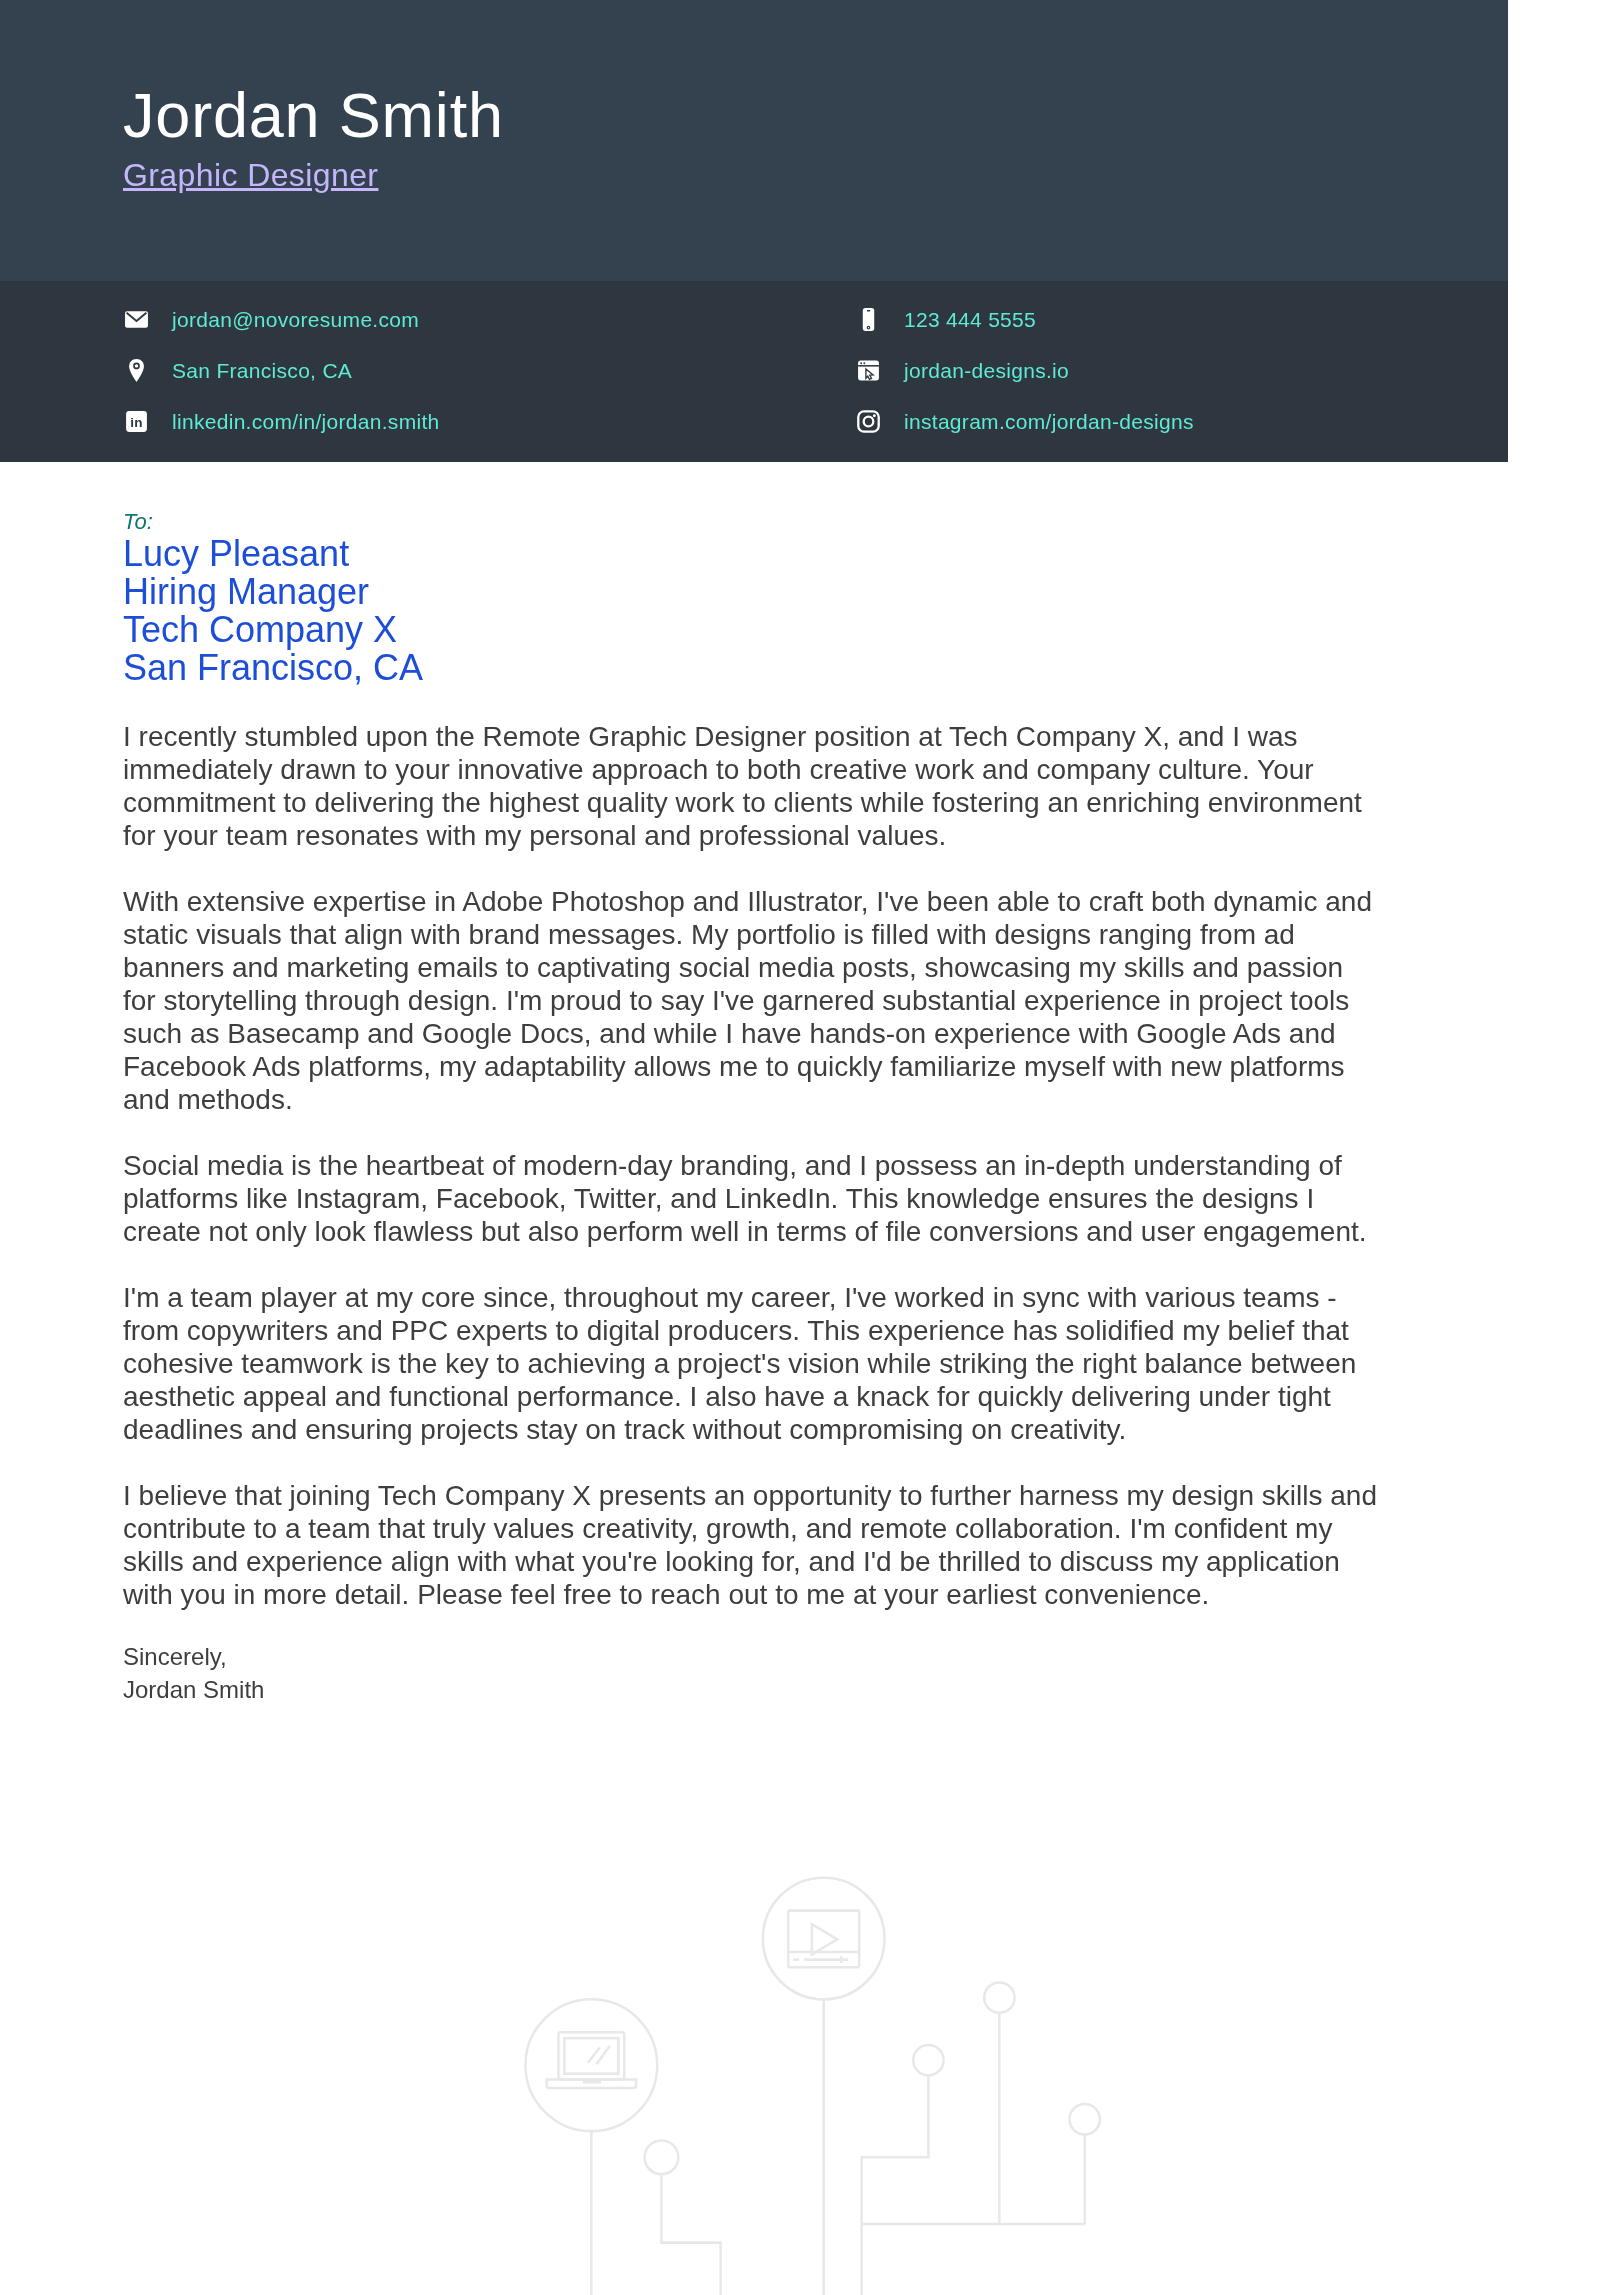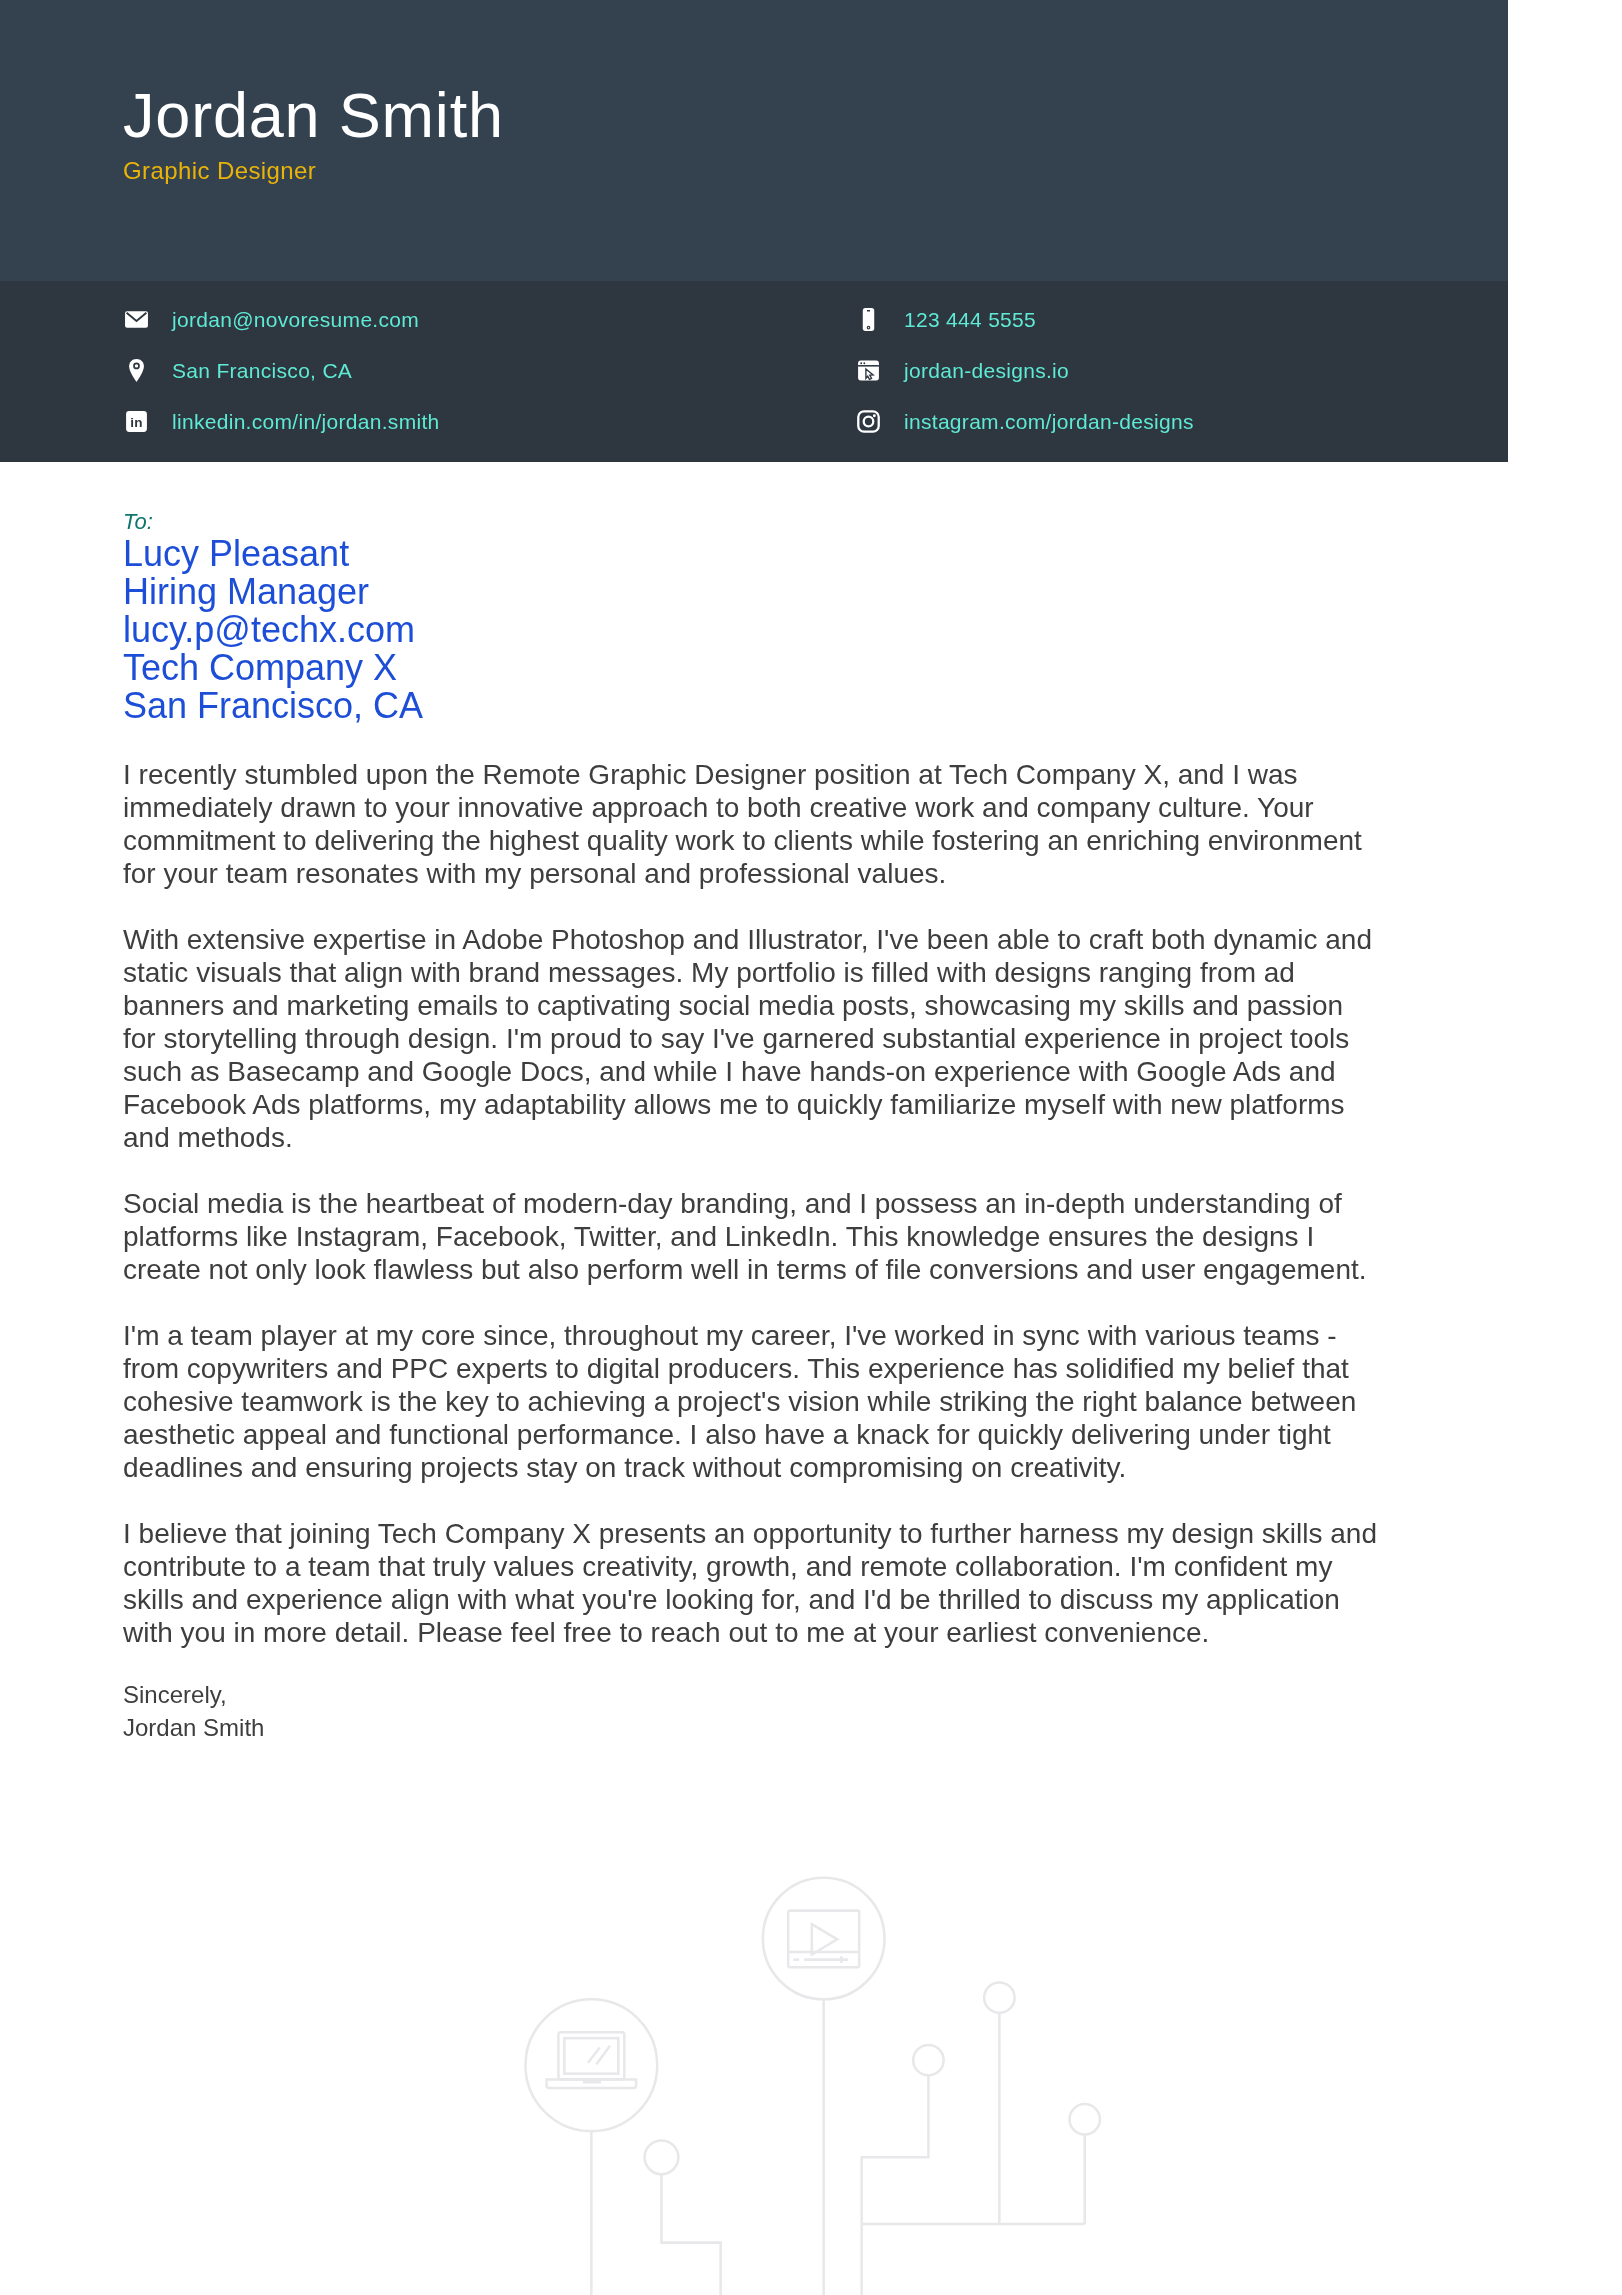--- a/index.html
+++ b/index.html
@@ -20,24 +20,25 @@
   .person-name {
     margin:0;
     font-size:63px;
     font-weight:300;
     letter-spacing:0.8px;
     color:#ffffff;
     line-height:1.1;
   }
   .person-title {
     margin-top:6.8px;
-    font-size:24px;
+    font-size:32px;
     font-weight:400;
     letter-spacing:0.4px;
-    color:#eab308;
+    color:#c4b5fd;
+    text-decoration:underline;
   }
   
   .contact-bar {
     background:#2e3640;
     height:181px;
     box-sizing:border-box;
     display:flex;
     padding:25px 0 27px 123px;
     color:#5eead4;
   }
@@ -183,21 +184,20 @@
       </div>
 
     </div>
   </div>
 
   <div class="letter">
     <div class="to-label">To:</div>
     <div class="recipient">
       <div class="recipient-line">Lucy Pleasant</div>
       <div class="recipient-line">Hiring Manager</div>
-      <div class="recipient-line">lucy.p@techx.com</div>
       <div class="recipient-line">Tech Company X</div>
       <div class="recipient-line">San Francisco, CA</div>
     </div>
 
     <p class="para">I recently stumbled upon the Remote Graphic Designer position at Tech Company X, and I was immediately drawn to your innovative approach to both creative work and company culture. Your commitment to delivering the highest quality work to clients while fostering an enriching environment for your team resonates with my personal and professional values.</p>
     <p class="para">With extensive expertise in Adobe Photoshop and Illustrator, I've been able to craft both dynamic and static visuals that align with brand messages. My portfolio is filled with designs ranging from ad banners and marketing emails to captivating social media posts, showcasing my skills and passion for storytelling through design. I'm proud to say I've garnered substantial experience in project tools such as Basecamp and Google Docs, and while I have hands-on experience with Google Ads and Facebook Ads platforms, my adaptability allows me to quickly familiarize myself with new platforms and methods.</p>
     <p class="para">Social media is the heartbeat of modern-day branding, and I possess an in-depth understanding of platforms like Instagram, Facebook, Twitter, and LinkedIn. This knowledge ensures the designs I create not only look flawless but also perform well in terms of file conversions and user engagement.</p>
     <p class="para">I'm a team player at my core since, throughout my career, I've worked in sync with various teams - from copywriters and PPC experts to digital producers. This experience has solidified my belief that cohesive teamwork is the key to achieving a project's vision while striking the right balance between aesthetic appeal and functional performance. I also have a knack for quickly delivering under tight deadlines and ensuring projects stay on track without compromising on creativity.</p>
     <p class="para">I believe that joining Tech Company X presents an opportunity to further harness my design skills and contribute to a team that truly values creativity, growth, and remote collaboration. I'm confident my skills and experience align with what you're looking for, and I'd be thrilled to discuss my application with you in more detail. Please feel free to reach out to me at your earliest convenience.</p>
 

